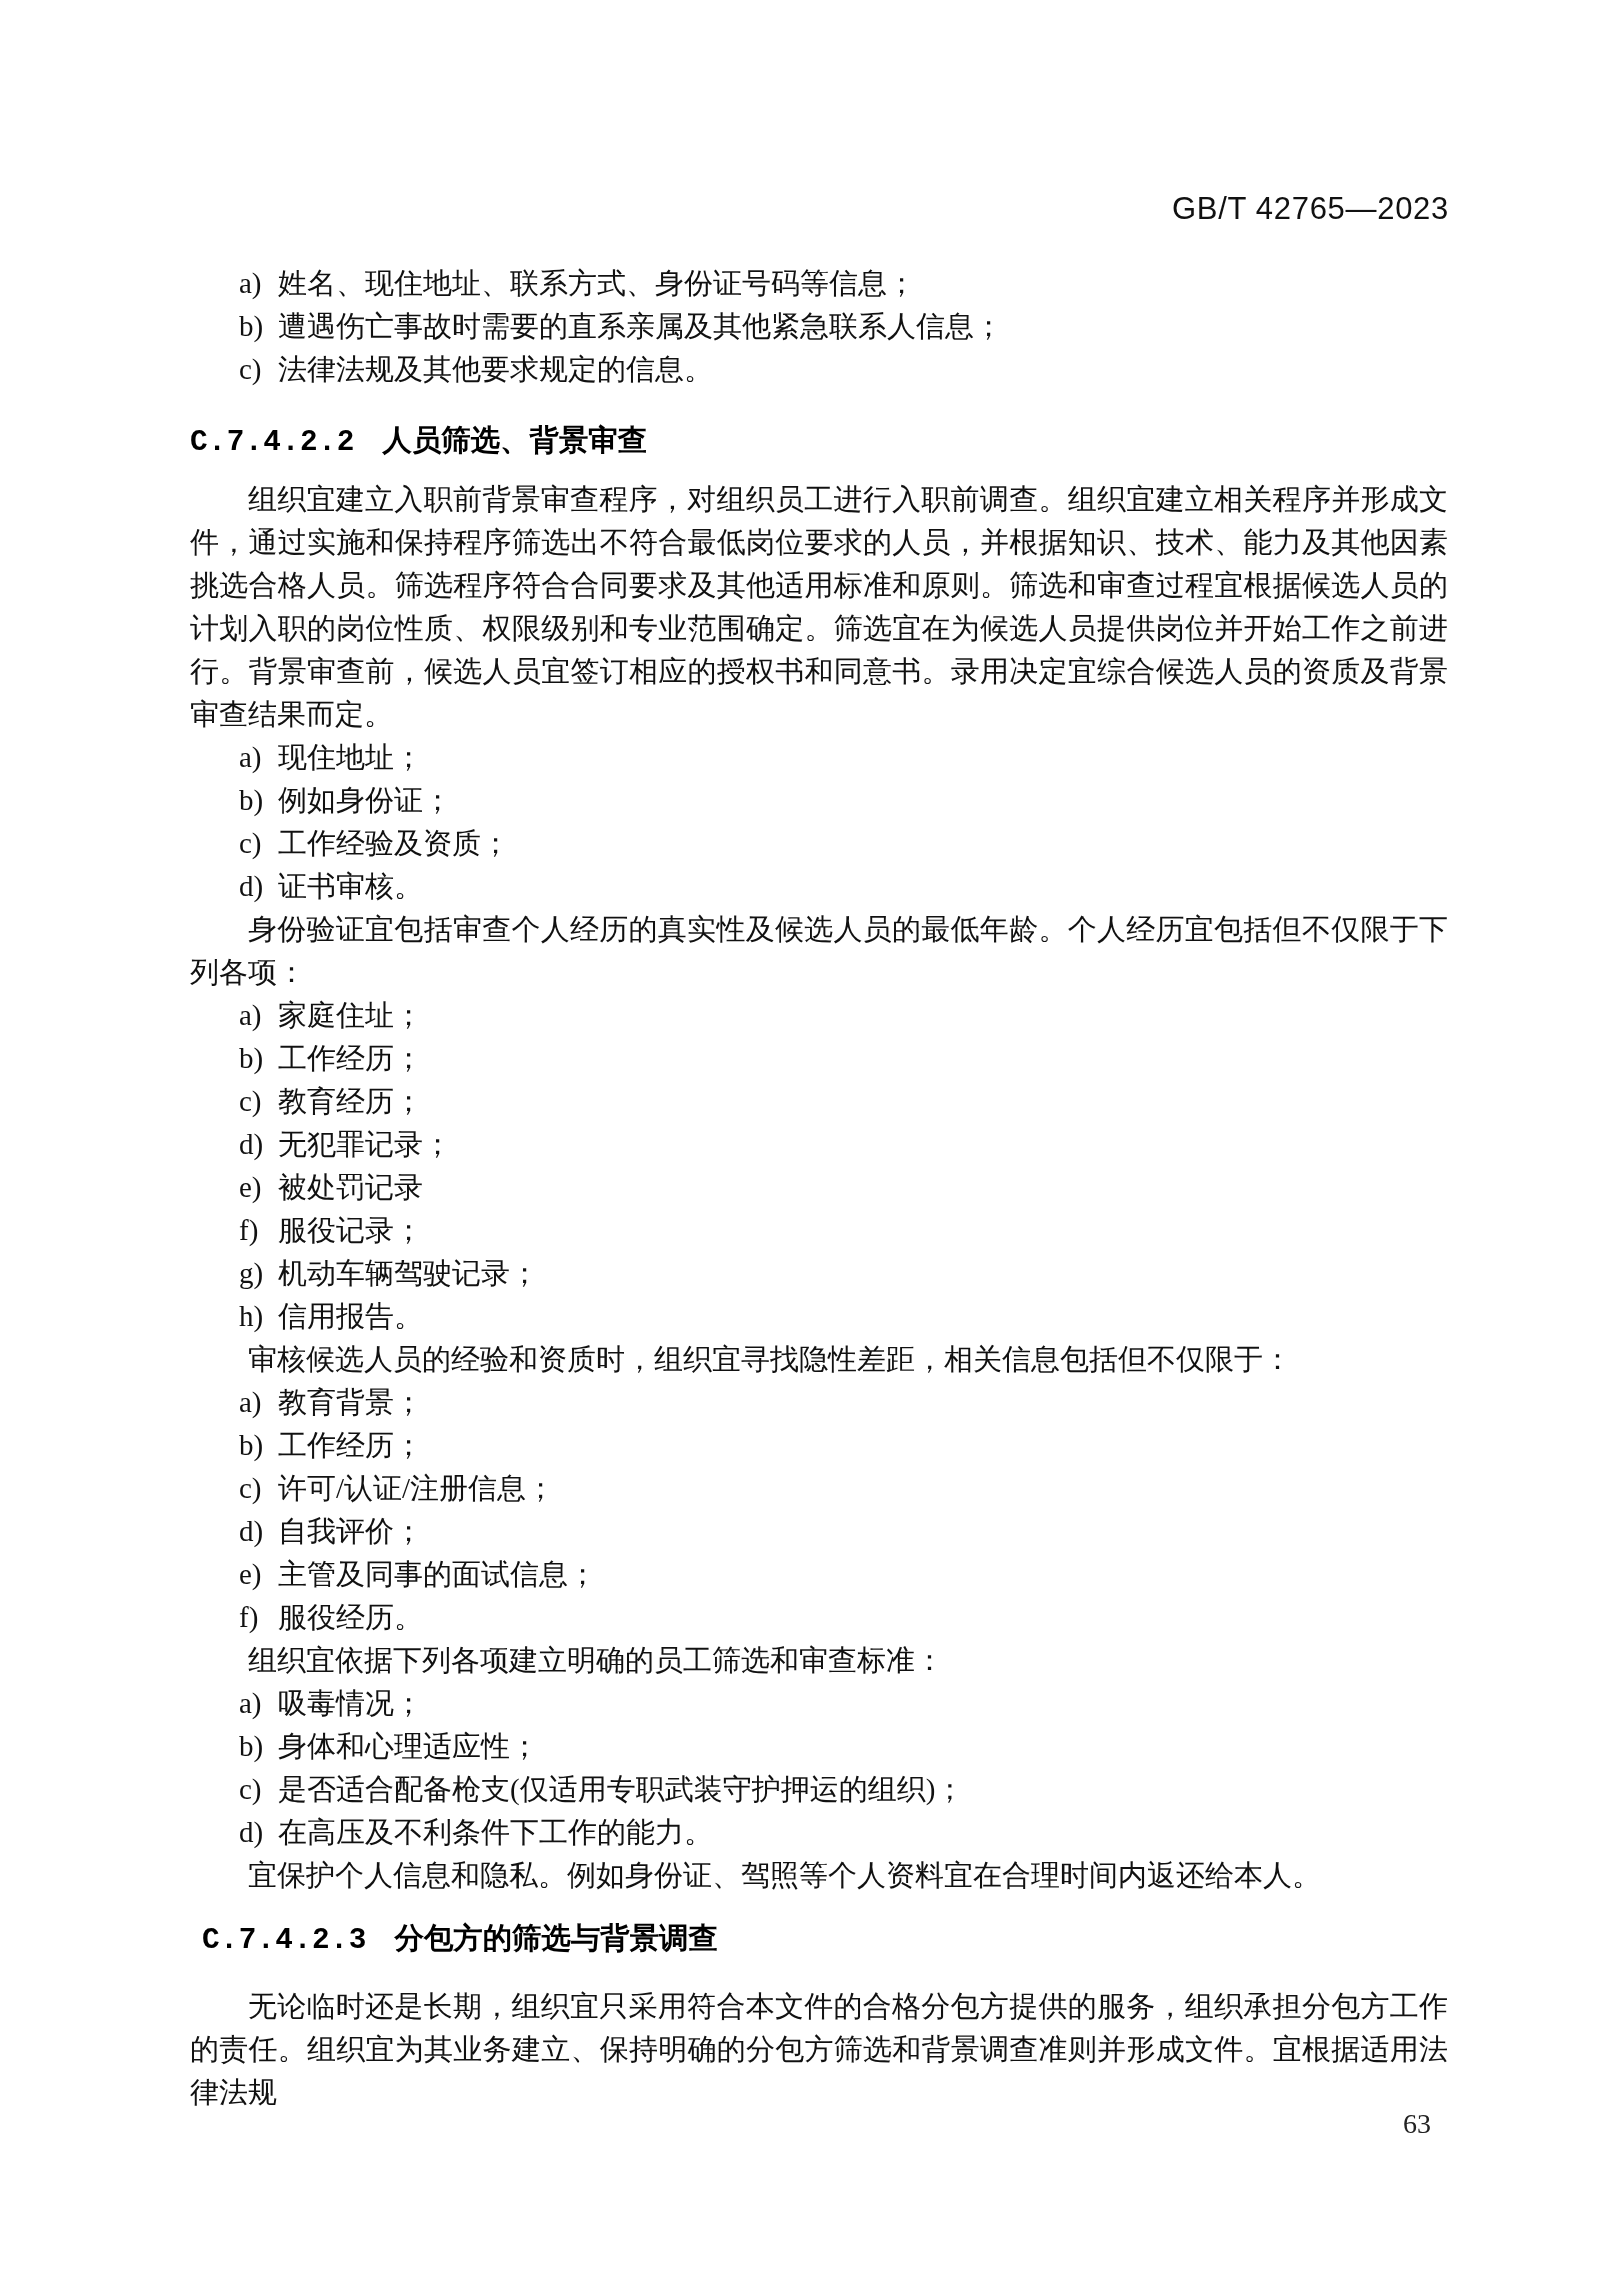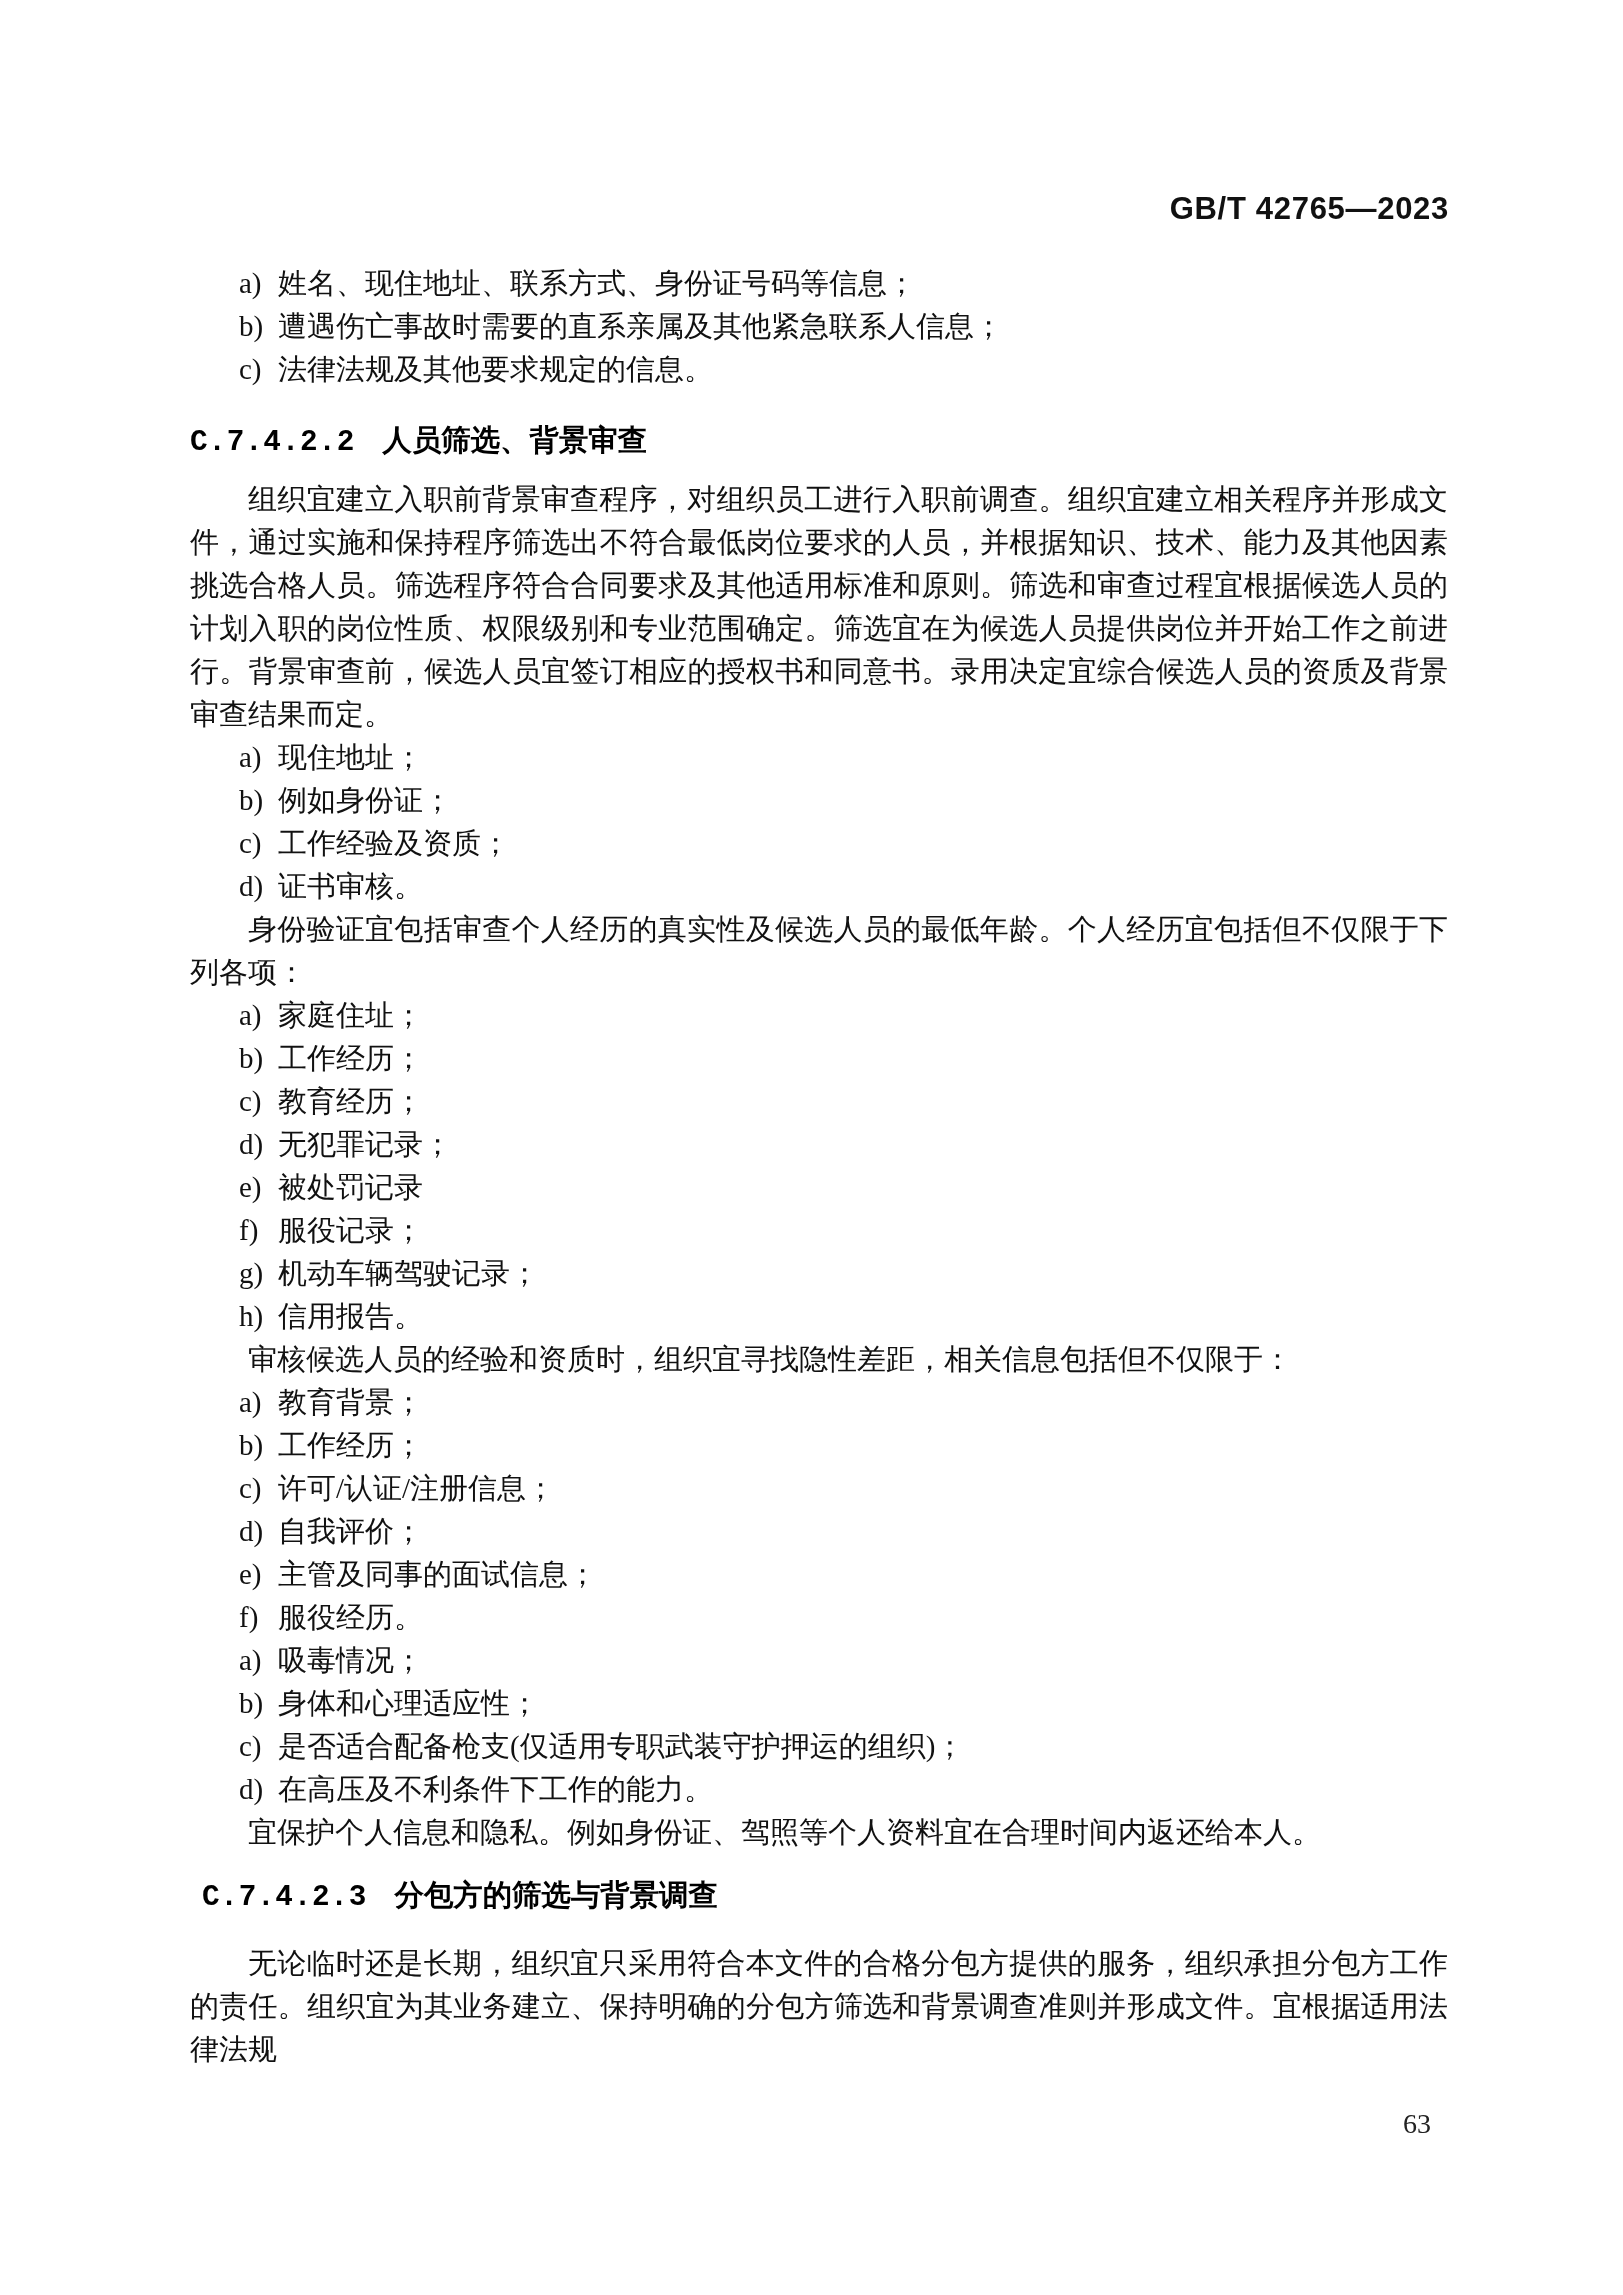--- a/index.html
+++ b/index.html
@@ -14,21 +14,21 @@
     background: #ffffff;
     font-family: "Liberation Serif", "DejaVu Serif", serif;
     color: #111111;
     overflow: hidden;
   }
   .std-header {
     position: absolute;
     top: 191px;
     right: 174px;
     font-family: "Liberation Sans", "DejaVu Sans", sans-serif;
-    font-weight: 700;
+    font-weight: 400;
     font-size: 31px;
     letter-spacing: 0.7px;
     color: #111111;
     white-space: nowrap;
   }
   .content {
     position: absolute;
     left: 190px;
     top: 262px;
     width: 1258px;
@@ -192,20 +192,21 @@
       <div class="li">
         <span class="li-label">e)</span>
         <span class="li-text">主管及同事的面试信息；</span>
       </div>
       <div class="li">
         <span class="li-label">f)</span>
         <span class="li-text">服役经历。</span>
       </div>
     </div>
 
+    <p class="para">组织宜依据下列各项建立明确的员工筛选和审查标准：</p>
 
     <div class="list">
       <div class="li">
         <span class="li-label">a)</span>
         <span class="li-text">吸毒情况；</span>
       </div>
       <div class="li">
         <span class="li-label">b)</span>
         <span class="li-text">身体和心理适应性；</span>
       </div>

